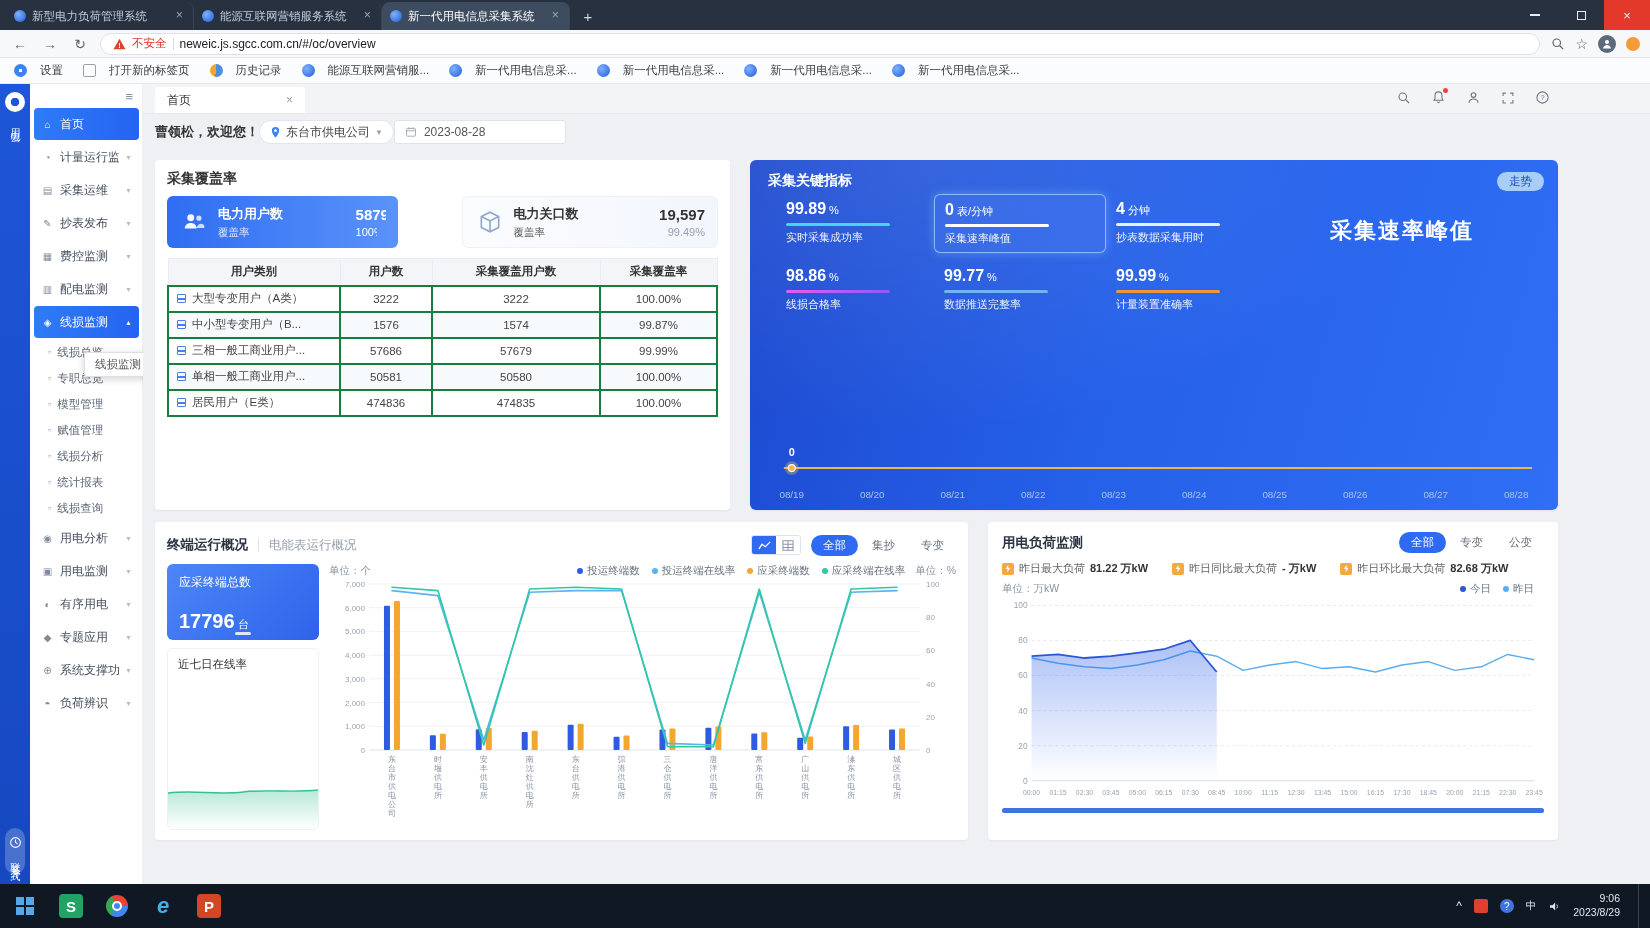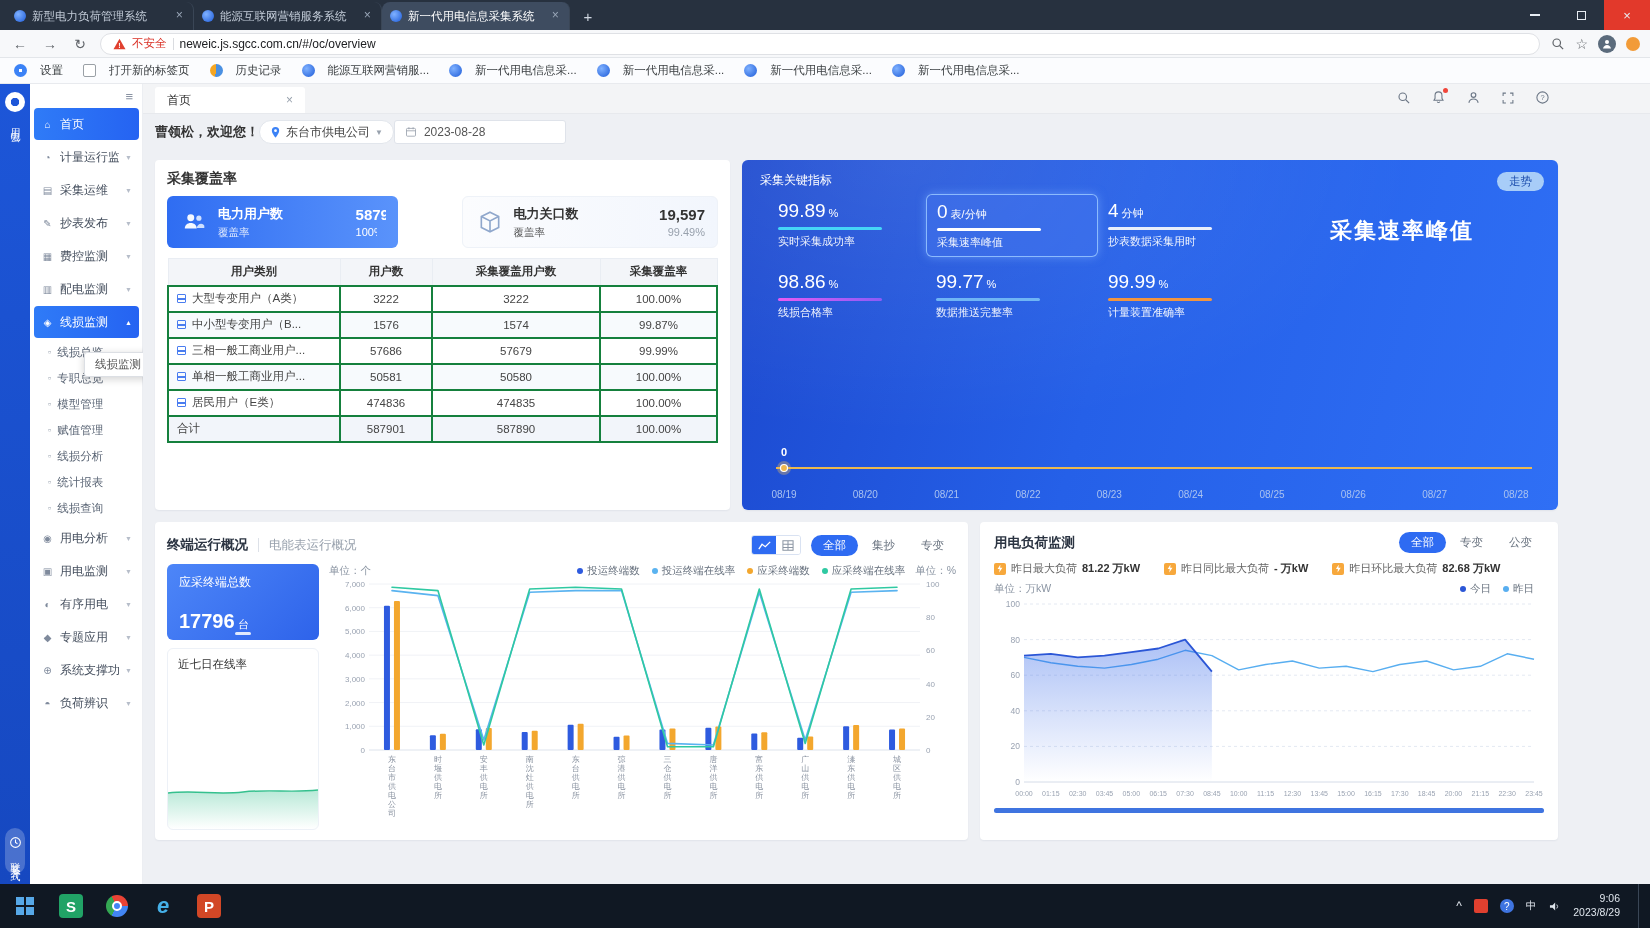--- a/index.html
+++ b/index.html
@@ -71,21 +71,21 @@
 .abi{position:relative;display:flex;}
 .abi .dot{position:absolute;right:-2px;top:-2px;width:5px;height:5px;border-radius:50%;background:#f0453a;}
 
 .greet-row{height:36px;display:flex;align-items:center;padding:0 12px;flex:none;}
 .greet{font-weight:bold;font-size:13px;color:#333;}
 .org-pill{height:24px;background:#fff;border:1px solid #e2e6ec;border-radius:12px;display:flex;align-items:center;gap:5px;padding:0 10px;color:#444;}
 .org-pill .chv{color:#98a1ad;font-size:8px;}
 .date-input{height:24px;background:#fff;border:1px solid #dfe3ea;border-radius:3px;display:flex;align-items:center;gap:7px;padding:0 10px;width:172px;color:#555;}
 
 .content{flex:1;padding:10px 92px 0 12px;display:flex;flex-direction:column;gap:12px;min-height:0;}
-.row{display:flex;gap:12px;}
+.row{display:flex;gap:20px;}
 .panel{background:#fff;border-radius:4px;box-shadow:0 1px 2px rgba(20,40,90,.06);}
 
 
 .coverage{width:575px;height:350px;padding:10px 12px;flex:none;}
 .cov-title{font-size:14px;font-weight:bold;color:#333;margin-bottom:8px;}
 .cov-cards{display:flex;gap:64px;margin-bottom:10px;}
 .cov-card{height:52px;border-radius:6px;display:flex;align-items:center;padding:0 12px;gap:9px;}
 .cov-card.blue{width:232px;background:linear-gradient(90deg,#2f6df2,#5a93fb);color:#fff;overflow:hidden;}
 .cov-card.white{width:258px;background:linear-gradient(90deg,#fbfcfe,#f2f6fd);border:1px solid #eef2f8;color:#333;}
 .cc-ic{width:30px;height:30px;flex:none;display:flex;align-items:center;justify-content:center;}
@@ -105,26 +105,26 @@
 .cov-table th:nth-child(2){width:92px;}
 .cov-table th:nth-child(3){width:168px;}
 .cov-table td.cat{text-align:left;padding-left:8px;}
 .cov-table tr:nth-child(even) td{background:#f7fafd;}
 .cov-table tr.total td{background:#f2f5fa;}
 .uticon{display:inline-block;width:9px;height:9px;border:1.5px solid #4a7df0;border-radius:1px;margin-right:6px;vertical-align:-1px;background:linear-gradient(#4a7df0 2px,transparent 2px) 0 3px/9px 3px no-repeat;}
 
 
 .indicators{flex:1;height:350px;border-radius:6px;position:relative;color:#fff;overflow:hidden;padding:12px 18px;background:linear-gradient(105deg,#1c49cf 0%,#2560e8 45%,#2f6ff5 100%);}
 .indicators::before{content:"";position:absolute;inset:0;background:radial-gradient(ellipse at 20% 0%,rgba(255,255,255,.10),transparent 55%);}
-.ind-title{font-size:12px;font-weight:normal;position:relative;}
+.ind-title{font-size:14px;font-weight:bold;position:relative;}
 .trend-btn{position:absolute;right:14px;top:12px;background:#a8cdf8;color:#1d4fae;font-size:11.5px;padding:2px 12px;border-radius:11px;z-index:2;}
 .metrics{position:absolute;left:26px;top:34px;display:grid;grid-template-columns:158px 172px 160px;grid-row-gap:8px;z-index:2;}
 .metric{padding:6px 10px;border-radius:6px;}
 .metric.hl{background:rgba(70,120,240,.45);border:1px solid rgba(150,195,255,.9);box-shadow:0 0 10px rgba(120,170,255,.6);}
-.m-val{font-size:19px;font-weight:normal;}
+.m-val{font-size:16px;font-weight:bold;}
 .m-unit{font-size:11px;margin-left:3px;}
 .m-bar{width:104px;height:3px;border-radius:2px;margin:5px 0 4px;}
 .m-label{font-size:11px;color:rgba(255,255,255,.92);white-space:nowrap;}
 .big-label{position:absolute;right:84px;top:56px;font-size:22px;font-weight:bold;letter-spacing:2px;z-index:2;}
 .ind-chart{position:absolute;left:18px;right:18px;bottom:6px;height:58px;z-index:2;}
 
 
 .terminal{width:813px;height:318px;padding:10px 12px;display:flex;flex-direction:column;flex:none;}
 .term-head{display:flex;align-items:center;height:26px;flex:none;}
 .term-tab{font-size:13.5px;font-weight:bold;color:#2b3442;}
@@ -534,26 +534,20 @@
                   <tr>
                     <td class="cat"><span class="uticon"></span><span>单相一般工商业用户...</span></td>
                     <td><span>50581</span></td>
                     <td><span>50580</span></td>
                     <td><span>100.00%</span></td>
                   </tr>
                   <tr>
                     <td class="cat"><span class="uticon"></span><span>居民用户（E类）</span></td>
                     <td><span>474836</span></td>
                     <td><span>474835</span></td>
-                    <td><span>100.00%</span></td>
-                  </tr>
-                  <tr class="total">
-                    <td class="cat"><span>合计</span></td>
-                    <td><span>587901</span></td>
-                    <td><span>587890</span></td>
                     <td><span>100.00%</span></td>
                   </tr>
                 </tbody>
             </table>
           </div>
 
           <div class="panel indicators">
             <div class="ind-title">采集关键指标</div>
             <div class="trend-btn">走势</div>
             <div class="metrics" id="metrics">

